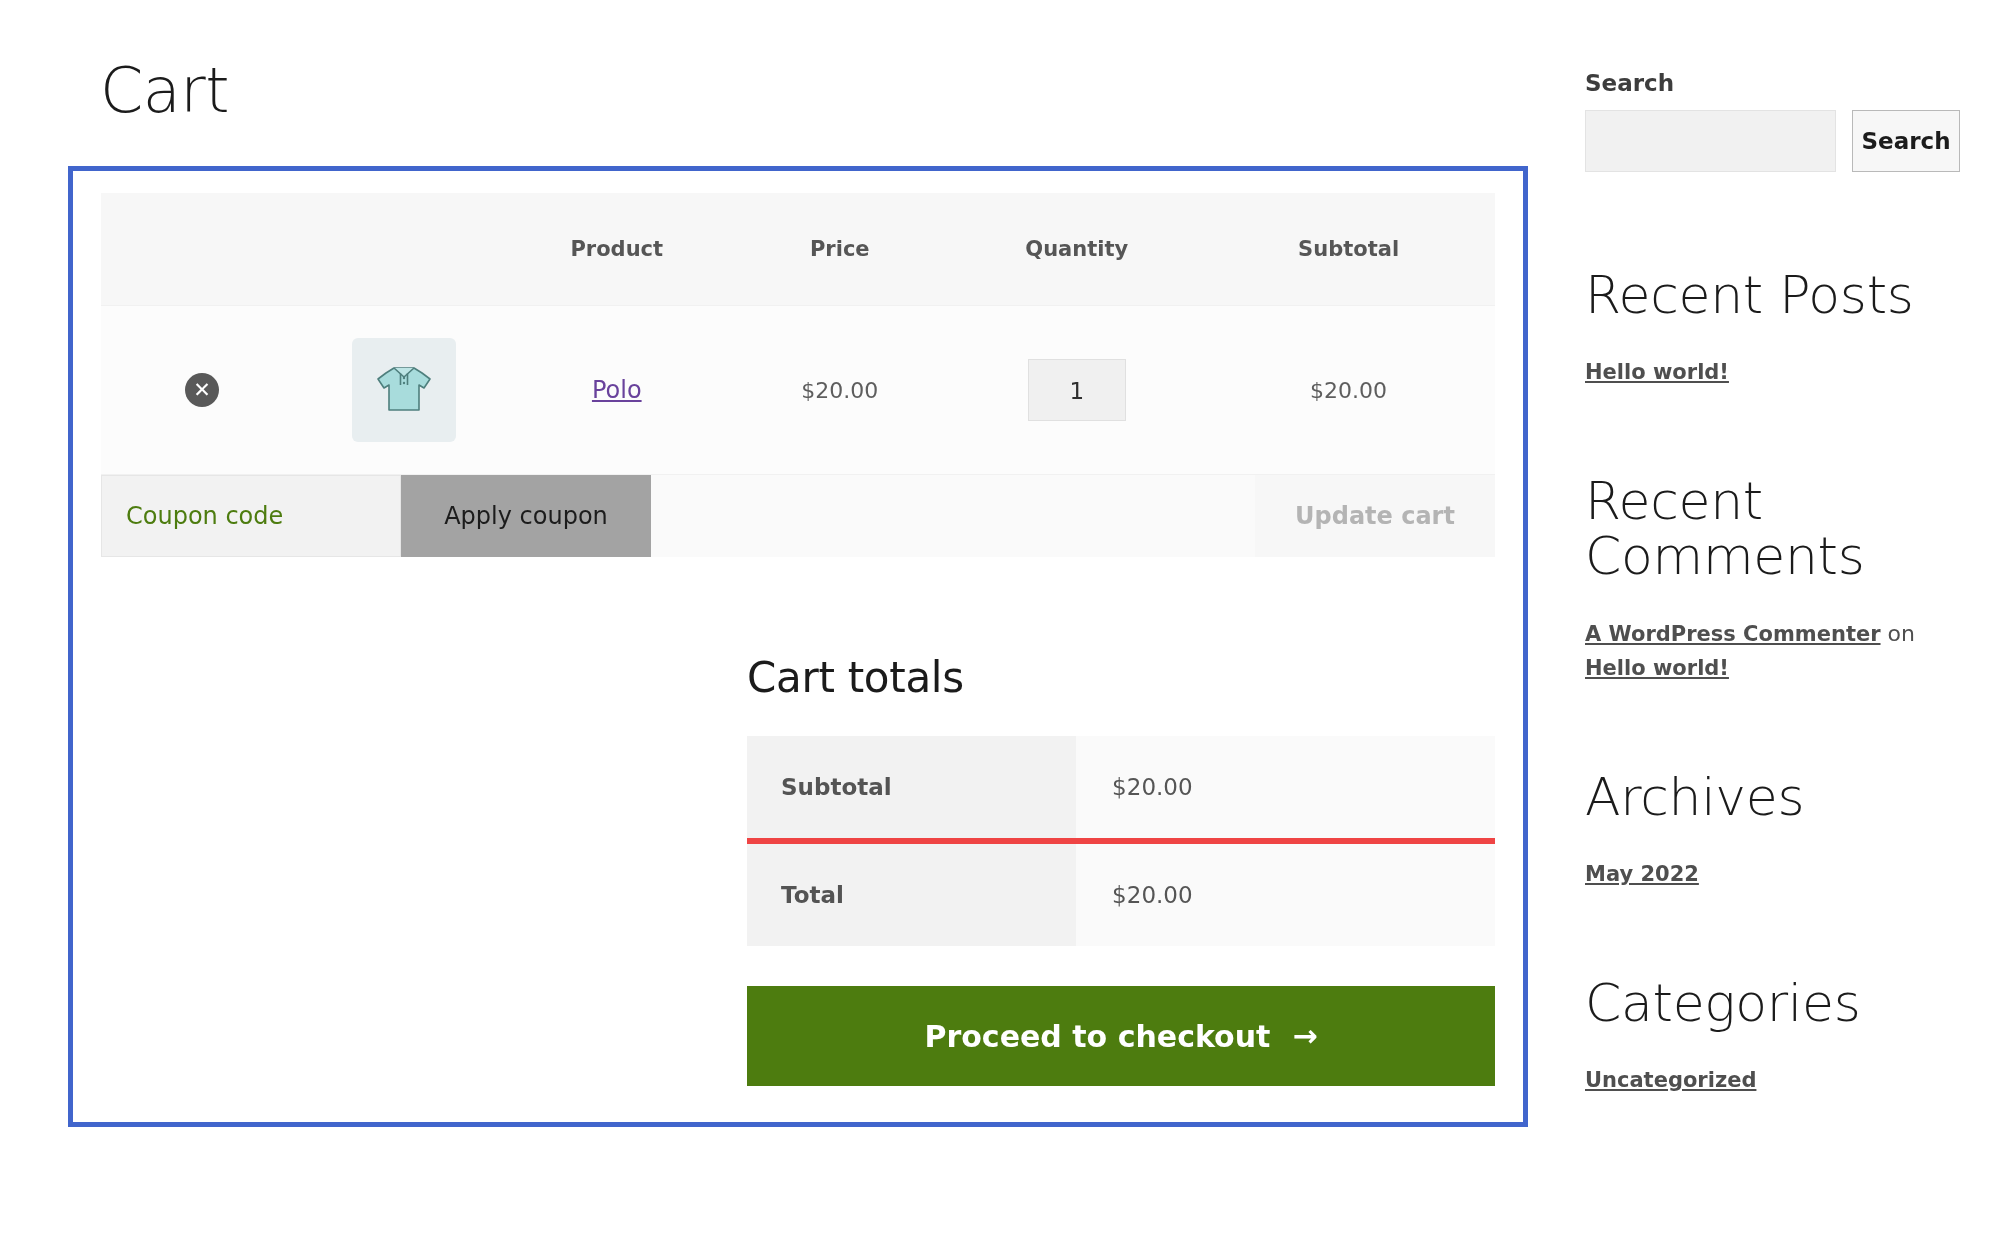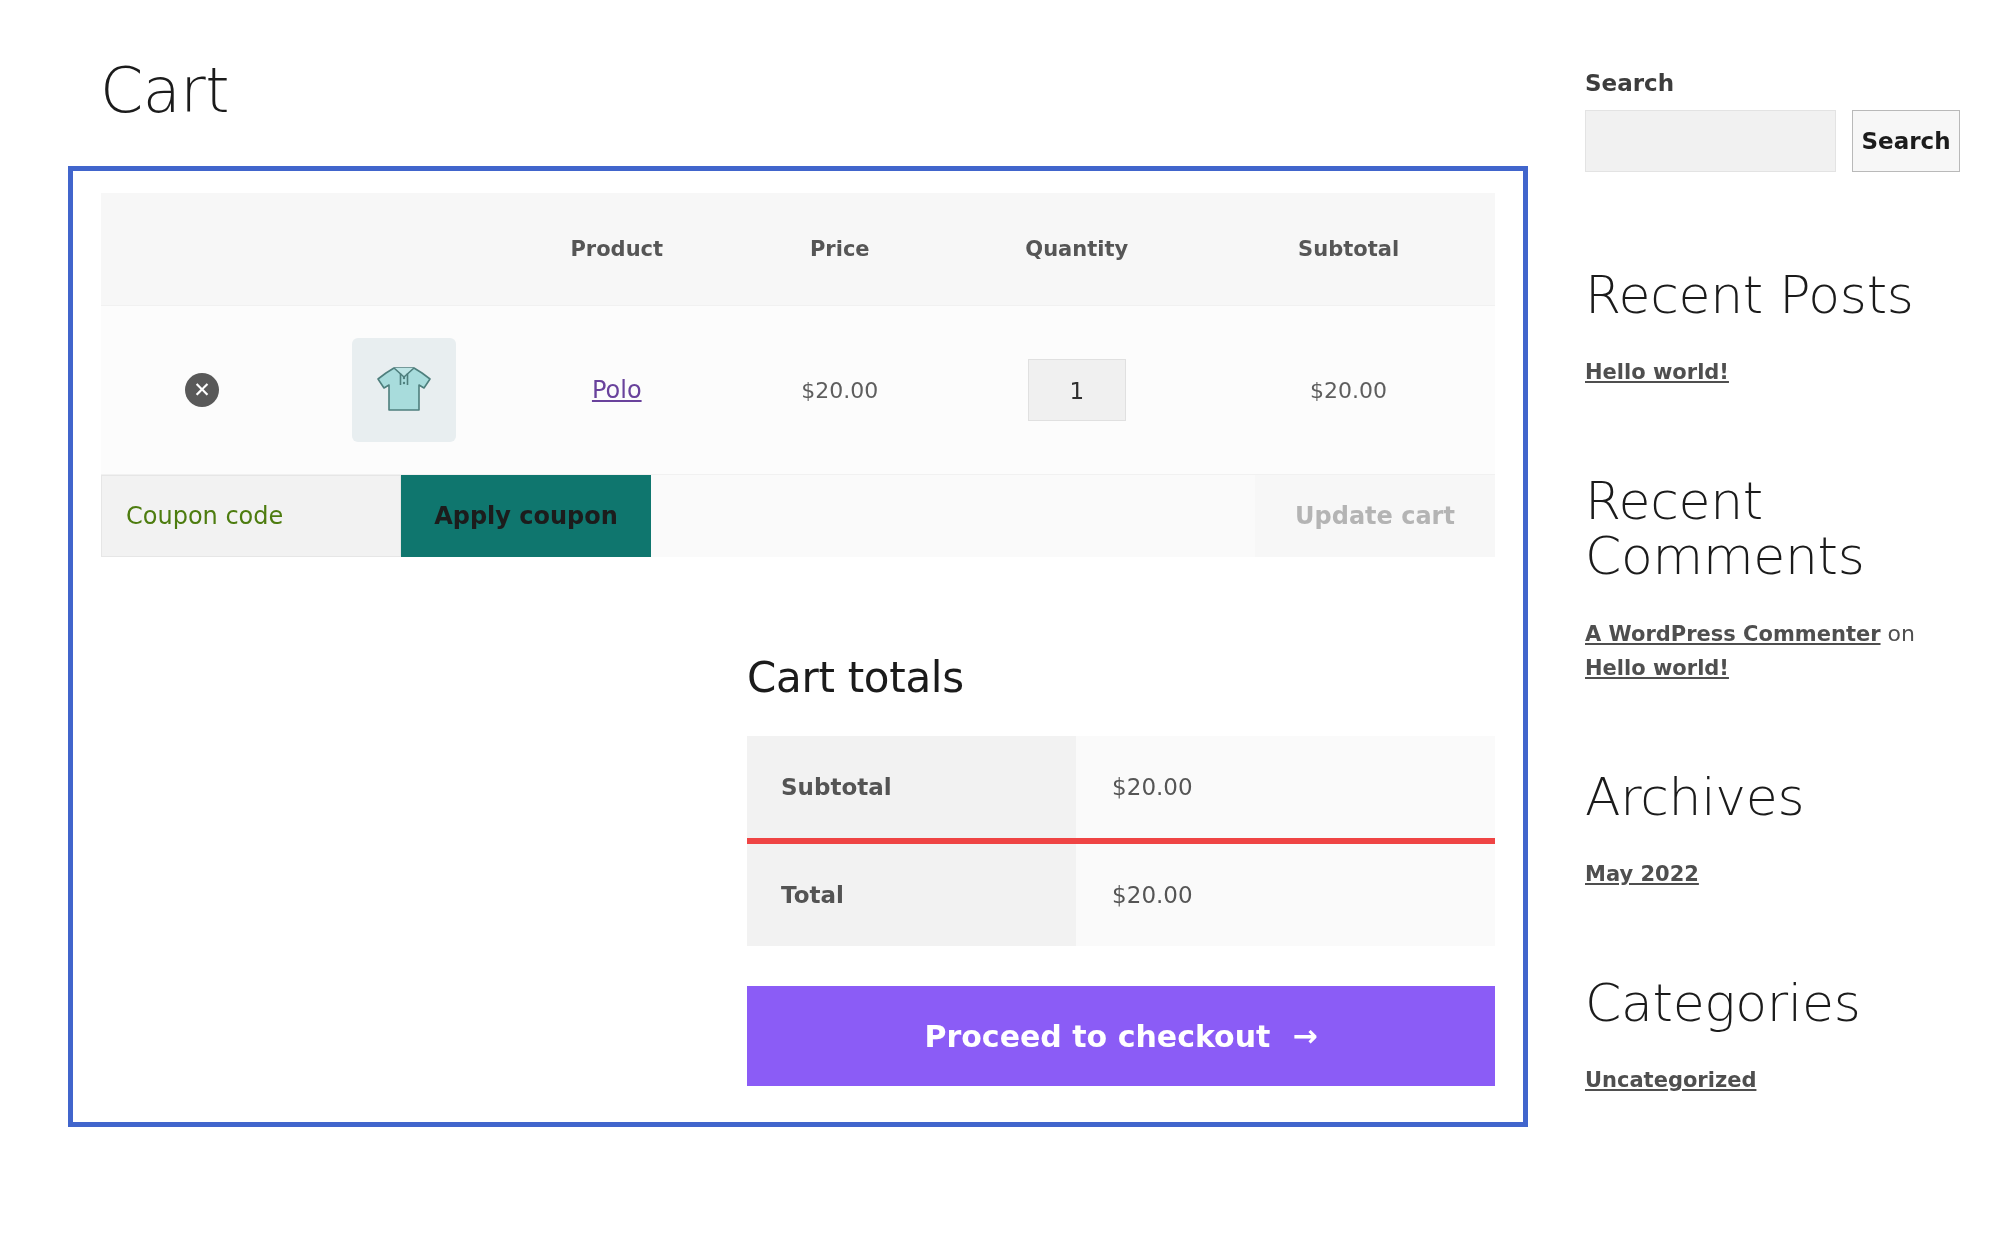--- a/index.html
+++ b/index.html
@@ -153,26 +153,26 @@
     box-sizing: border-box;
     display: flex;
     align-items: center;
     padding-left: 24px;
     font-size: 24px;
     color: #4d7c0f;
     cursor: text;
   }
   .apply-coupon {
     width: 250px;
-    background: #0f766e;
+    background: #a3a3a3;
     display: flex;
     align-items: center;
     justify-content: center;
     font-size: 24px;
-    font-weight: 700;
+    font-weight: 400;
     color: #1c1c1c;
     cursor: pointer;
   }
   .coupon-spacer {
     flex: 1;
     background: #fafafa;
   }
   .update-cart {
     width: 240px;
     background: #f7f7f7;
@@ -225,21 +225,21 @@
   }
   .totals-table tr + tr th,
   .totals-table tr + tr td {
     border-top: 6px solid #ef4444;
   }
 
   .checkout-btn {
     margin-top: 40px;
     width: 100%;
     height: 100px;
-    background: #8b5cf6;
+    background: #4d7c0f;
     color: #ffffff;
     display: flex;
     align-items: center;
     justify-content: center;
     gap: 22px;
     font-size: 30px;
     font-weight: 700;
     cursor: pointer;
     box-sizing: border-box;
   }

